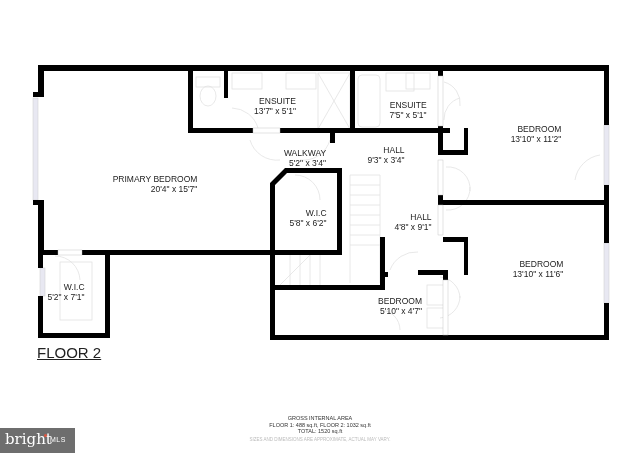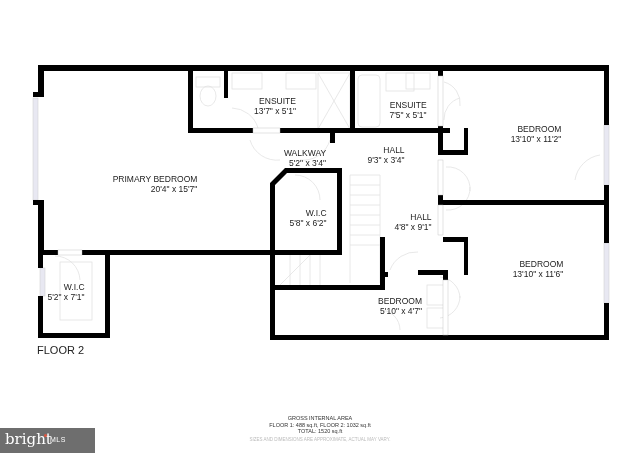--- a/index.html
+++ b/index.html
@@ -1,22 +1,22 @@
 <!DOCTYPE html>
 <html><head>
 <meta charset="utf-8">
 <style>
   html, body { margin: 0; padding: 0; background: #ffffff; }
   body { width: 640px; height: 453px; position: relative; overflow: hidden; font-family: "Liberation Sans", sans-serif; }
   #plan { position: absolute; left: 0; top: 0; }
   .lbl { position: absolute; text-align: right; color: #222; font-size: 8.5px; line-height: 10px; white-space: nowrap; transform: translateX(-50%); }
-  .floor { position: absolute; left: 37px; top: 344px; font-size: 11px; color: #222; }
+  .floor { position: absolute; left: 37px; top: 344px; font-size: 15px; color: #222; text-decoration: underline; }
   .area { position: absolute; left: 320px; top: 415px; transform: translateX(-50%); text-align: center; font-size: 5.5px; line-height: 6.5px; color: #333; white-space: nowrap; }
   .area .disc { color: #bbb; font-size: 4.5px; margin-top: 2px; }
-  .logo { position: absolute; left: 0; top: 428px; width: 95px; height: 25px; background: #6e6e6e; color: #fff; }
+  .logo { position: absolute; left: 0; top: 428px; width: 75px; height: 25px; background: #6e6e6e; color: #fff; }
   .logo .b { position: absolute; left: 5px; top: 2px; font-family: "DejaVu Serif", serif; font-size: 15px; }
   .logo .m { position: absolute; left: 50px; top: 8px; font-size: 7px; letter-spacing: 0.5px; }
   .logo .dot { position: absolute; left: 44px; top: 6px; width: 3px; height: 3px; border-radius: 50%; background: #e0563f; }
 </style>
 </head>
 <body>
 
 <svg id="plan" width="640" height="453" viewBox="0 0 640 453">
   <g fill="none" stroke="#e2e2e2" stroke-width="0.8">
     <rect x="196" y="77" width="24" height="10"></rect>

